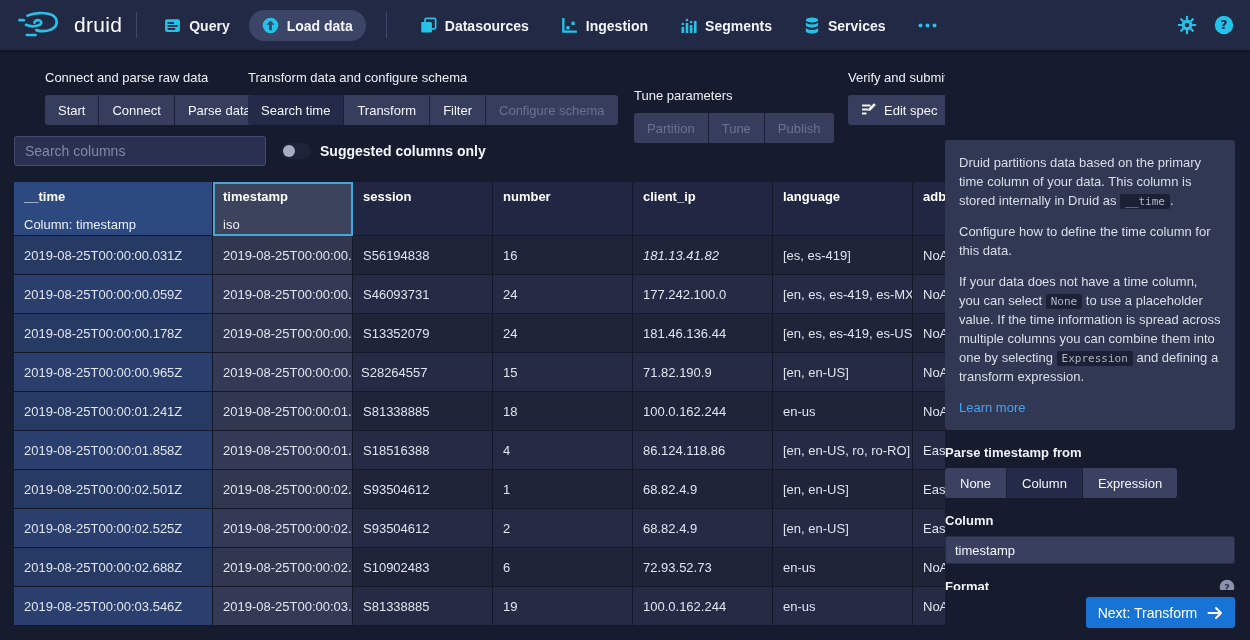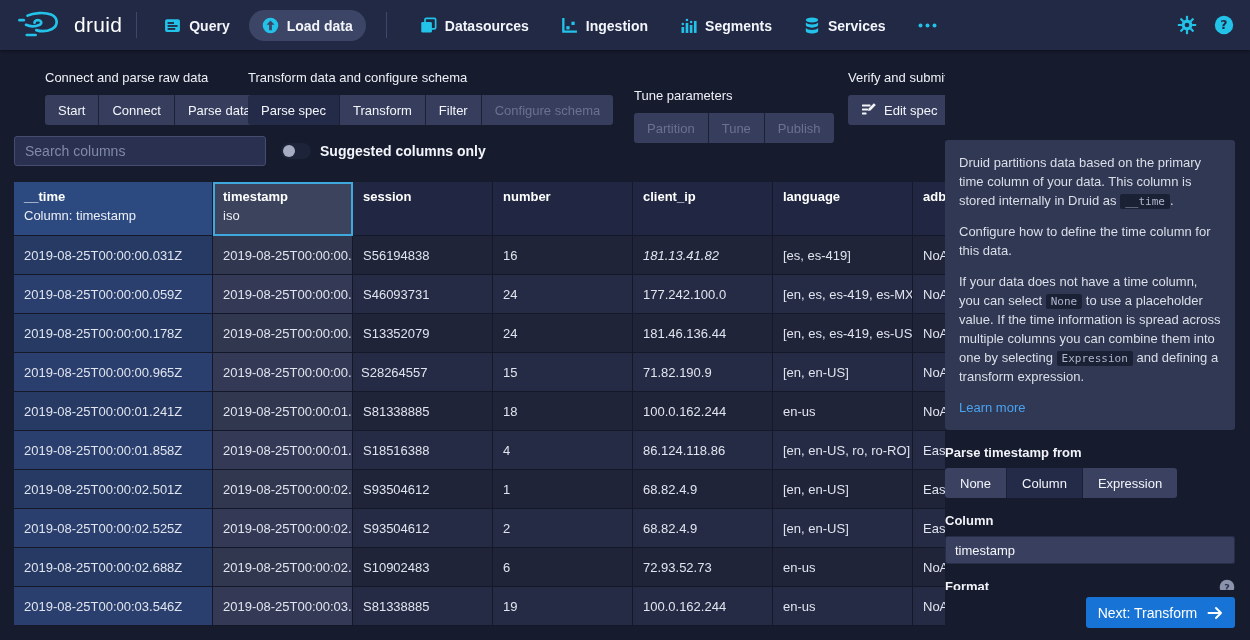--- a/index.html
+++ b/index.html
@@ -41,21 +41,21 @@
   .switch{position:absolute;left:281px;top:143px;width:30px;height:16px;border-radius:8px;background:#1d2338;cursor:pointer}
   .switch-knob{position:absolute;left:2px;top:2px;width:12px;height:12px;border-radius:50%;background:#a6adc2}
   .switch-label{position:absolute;left:320px;top:136px;height:30px;display:flex;align-items:center;
     font-size:14px;color:#f3f5fa;font-weight:700}
   
   .table{position:absolute;left:14px;top:182px;z-index:1}
   .thead,.tr{display:flex}
   .th{box-sizing:border-box;height:54px;padding:7px 10px;background:#212742;
       border-right:1px solid #141829;border-bottom:1px solid #141829;color:#fff;font-size:13px;
       font-weight:700;overflow:hidden;white-space:nowrap;cursor:pointer;flex:none}
-  .th .sub{font-weight:400;margin-top:4px;color:#edeff5}
+  .th .sub{font-weight:400;margin-top:13px;color:#edeff5}
   .th.time{background:var(--time-header,#2c4a80)}
   .th.sel{background:#3c435c;border:2px solid var(--selected-border,#3fa8dc);padding:5px 8px}
   .td{box-sizing:border-box;height:39px;display:flex;align-items:center;padding:0 10px;font-size:13px;
       color:#e0e4ee;border-right:1px solid #141829;border-bottom:1px solid #141829;
       overflow:hidden;white-space:nowrap;flex:none}
   .tr:nth-child(odd) .td{background:#1f2439}
   .tr:nth-child(even) .td{background:#262b45}
   .tr:nth-child(odd) .td.time{background:#263a64}
   .tr:nth-child(even) .td.time{background:#2a3f6d}
   .tr:nth-child(odd) .td.sel{background:#31374e}
@@ -376,21 +376,21 @@
       </div>
       <div class="sbtn">
         <span>Parse data</span>
       </div>
     </div>
   </div>
 <div class="step-group" style="left: 248px;">
     <div class="step-title">Transform data and configure schema</div>
     <div class="btn-row">
       <div class="sbtn active">
-        <span>Parse spec</span>
+        <span>Search time</span>
       </div>
       <div class="sbtn">
         <span>Transform</span>
       </div>
       <div class="sbtn">
         <span>Filter</span>
       </div>
       <div class="sbtn disabled">
         <span>Configure schema</span>
       </div>

